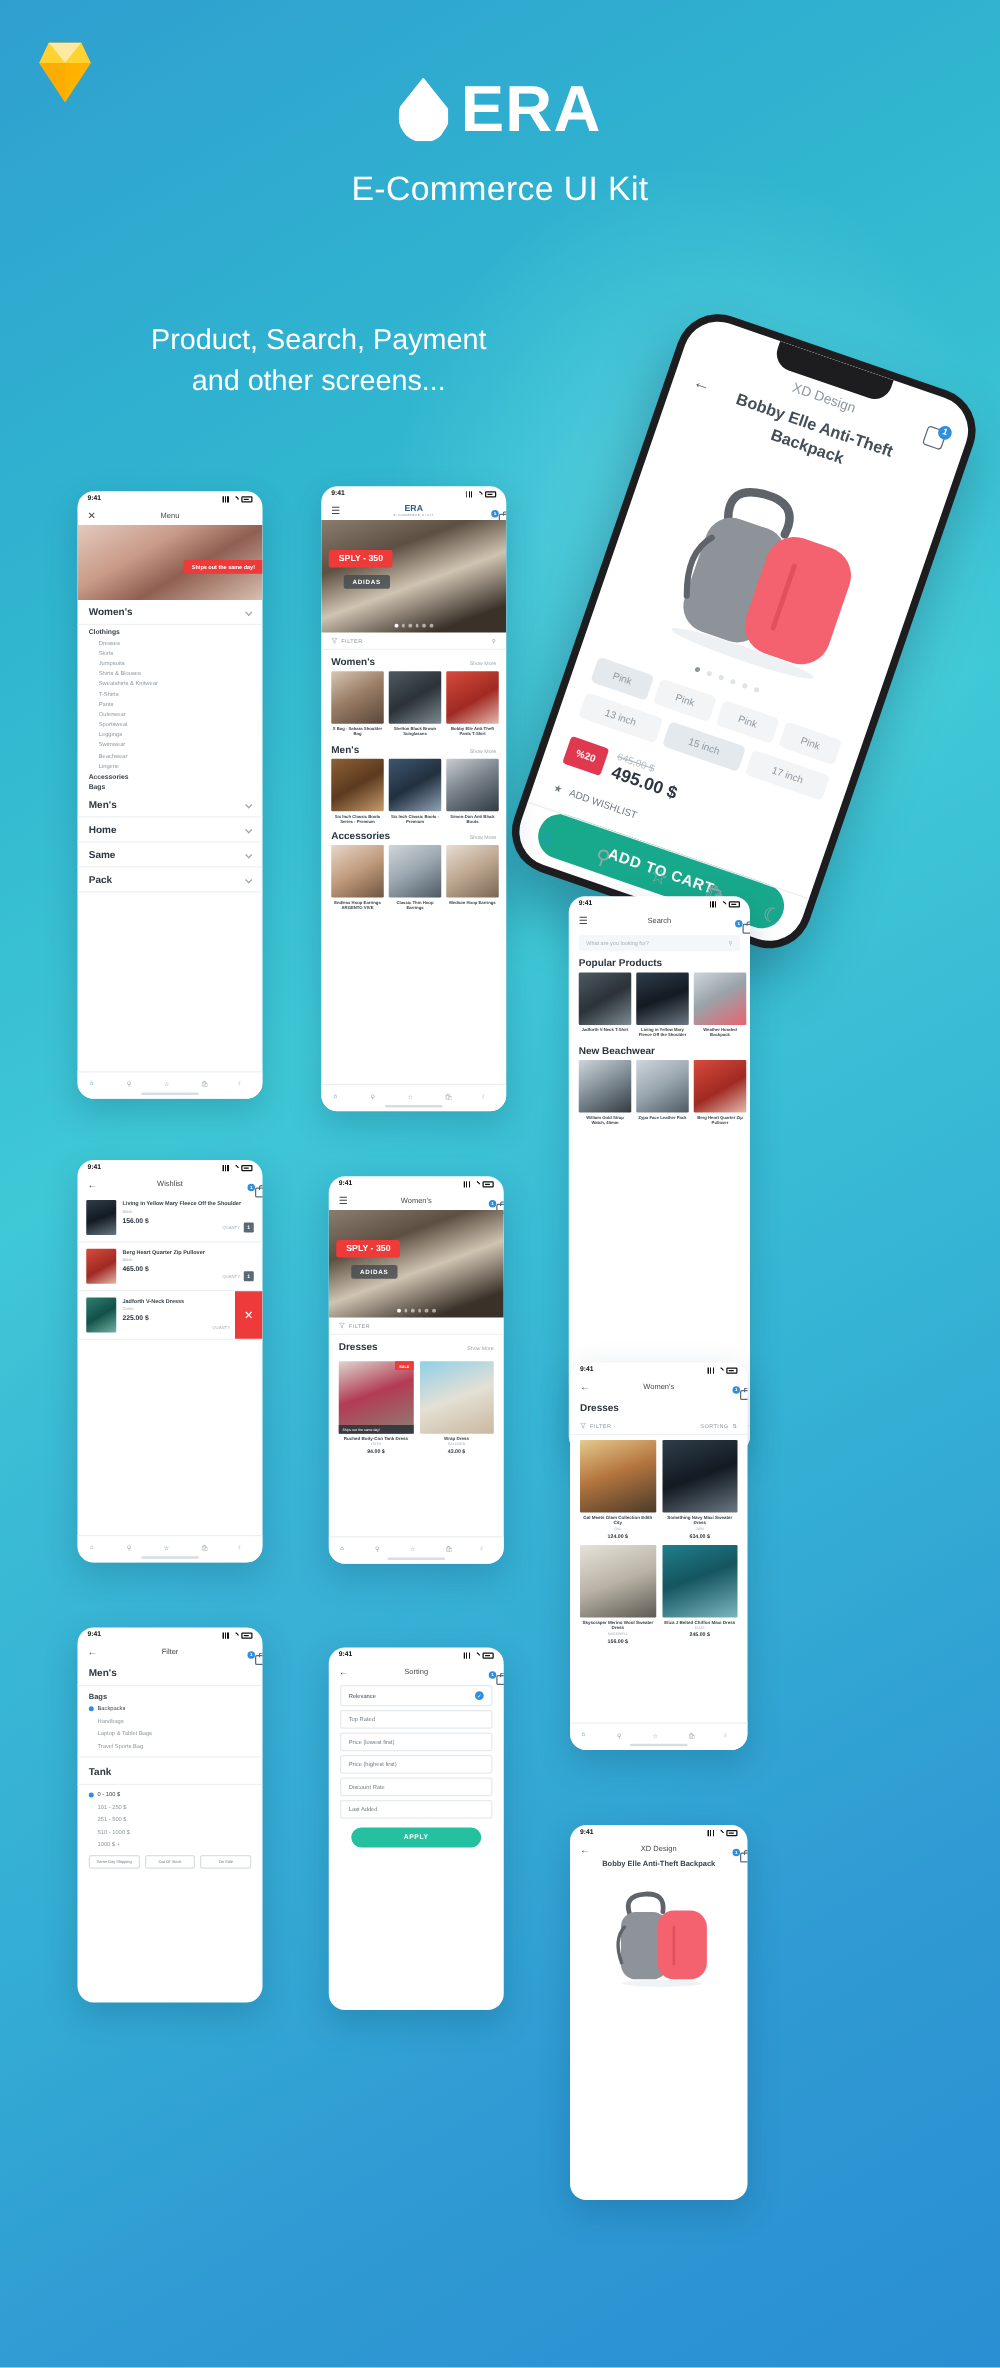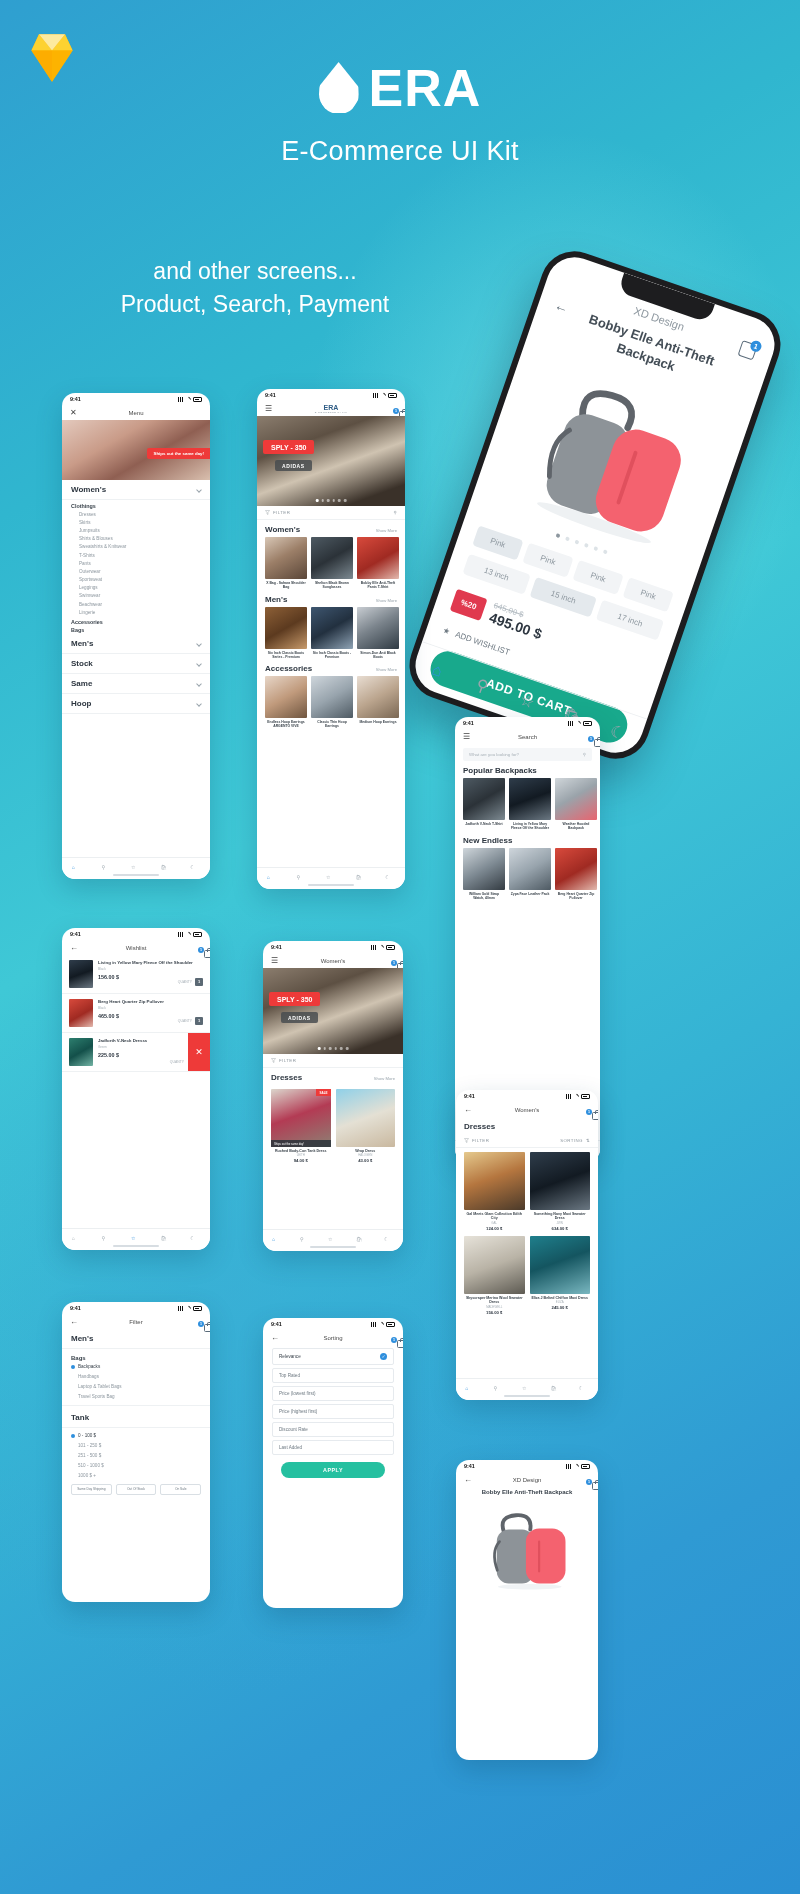--- a/index.html
+++ b/index.html
@@ -231,22 +231,22 @@
 </svg>
 
 <div class="hdr">
   <div class="brand-row">
     <div class="drop"></div>
     <div class="brand-name">ERA</div>
   </div>
   <div class="sub1">E-Commerce UI Kit</div>
 </div>
 <div class="sub2">
+  <div>Product, Search, Payment</div>
   <div>and other screens...</div>
-  <div>Product, Search, Payment</div>
 </div>
 
 <div id="hero-phone">
   <div class="hp-body">
     <div class="hp-screen">
       <div class="hp-notch"></div>
       <div class="hp-back">←</div>
       <div class="hp-bag">
         <div class="b"></div>
           <div class="d">1</div>
@@ -339,29 +339,29 @@
   <div class="sub">Swimwear</div>
   <div class="sub">Beachwear</div>
   <div class="sub">Lingerie</div>
   <div class="grp">Accessories</div>
   <div class="grp" style="padding-top:1px">Bags</div>
   <div class="menu-cat">
     <span class="t">Men's</span>
     <span class="chev"></span>
   </div>
   <div class="menu-cat">
-    <span class="t">Stock</span>
+    <span class="t">Home</span>
     <span class="chev"></span>
   </div>
   <div class="menu-cat">
     <span class="t">Same</span>
     <span class="chev"></span>
   </div>
   <div class="menu-cat">
-    <span class="t">Hoop</span>
+    <span class="t">Pack</span>
     <span class="chev"></span>
   </div>
   <div class="tabbar">
     <div class="tab">
         <span class="tabicon active">⌂</span>
       </div>
     <div class="tab">
         <span class="tabicon">⚲</span>
       </div>
     <div class="tab">
@@ -505,38 +505,38 @@
     <span>Search</span>
     <span class="right">
       <span class="bag-badge"><span class="bag"></span><span class="dot">1</span></span>
     </span>
   </div>
   <div class="searchfield">
     <span>What are you looking for?</span>
     <span>⚲</span>
   </div>
   <div class="rowhead">
-    <span class="t">Popular Backpacks</span>
+    <span class="t">Popular Products</span>
   </div>
   <div class="cards">
     <div class="card">
         <div class="thumb ph-model-b"></div>
         <div class="nm">Jadforth V-Neck T-Shirt</div>
       </div>
     <div class="card">
         <div class="thumb ph-dress-d"></div>
         <div class="nm">Living in Yellow Mary Fleece Off the Shoulder</div>
       </div>
     <div class="card">
         <div class="thumb ph-pack"></div>
         <div class="nm">Weather Hooded Backpack</div>
       </div>
   </div>
   <div class="rowhead">
-    <span class="t">New Endless</span>
+    <span class="t">New Beachwear</span>
   </div>
   <div class="cards">
     <div class="card">
         <div class="thumb ph-watch"></div>
         <div class="nm">William Gold Strap Watch, 40mm</div>
       </div>
     <div class="card">
         <div class="thumb ph-earr-b"></div>
         <div class="nm">Zypa Face Leather Pack</div>
       </div>

